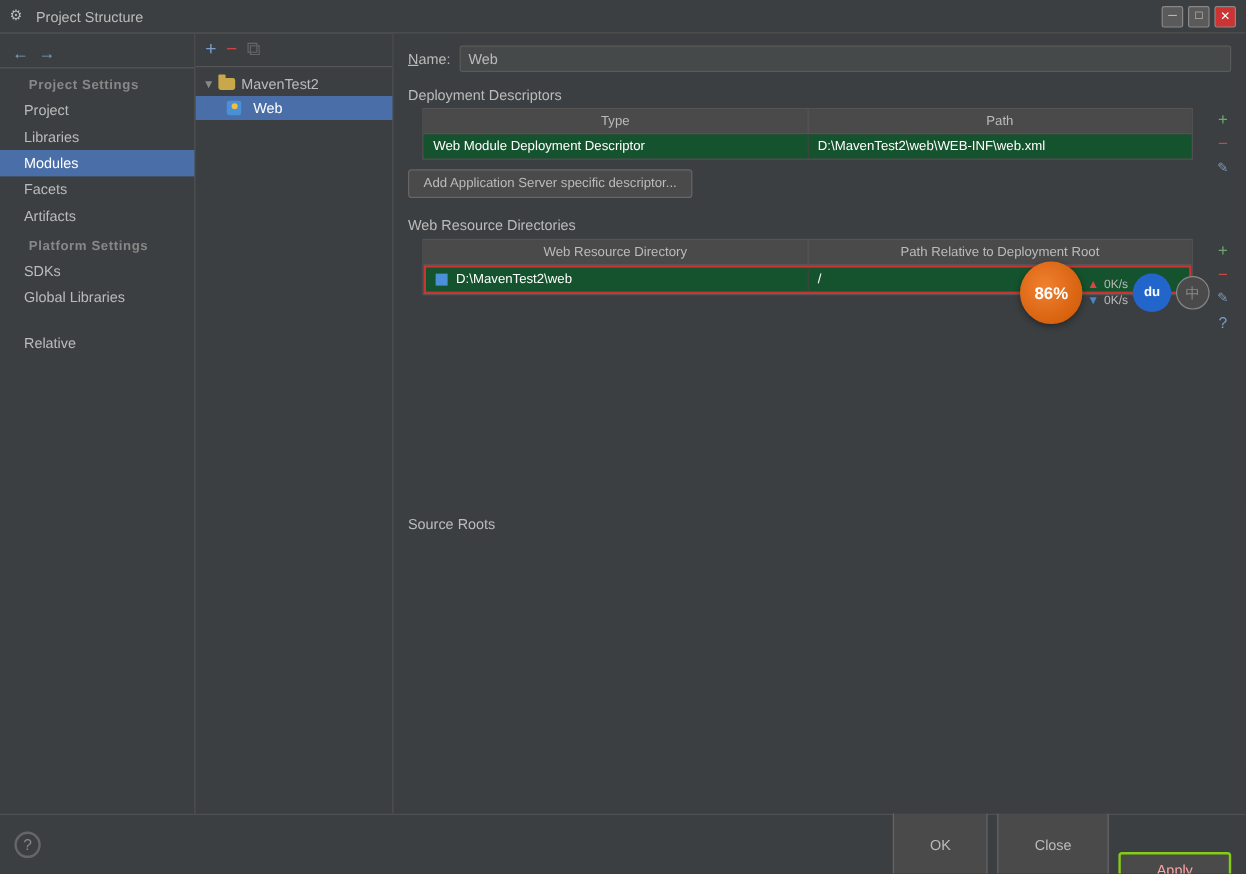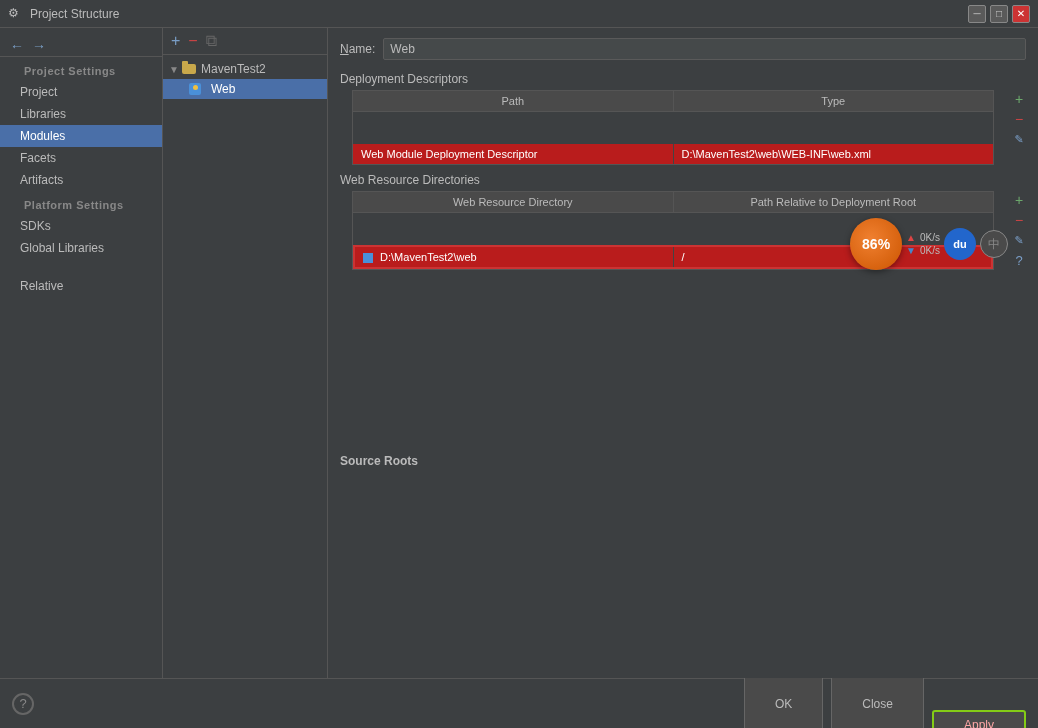--- a/index.html
+++ b/index.html
@@ -244,22 +244,21 @@
       flex: 1;
       border-right: 1px solid #555;
     }
     .table-header-cell:last-child { border-right: none; }
     .table-row {
       display: flex;
       border-bottom: 1px solid #444;
     }
     .table-row:last-child { border-bottom: none; }
     .table-row.selected {
-      background: #b91c1c;
-      margin-top: 32px;
+      background: #14532d;
     }
     .table-cell {
       padding: 4px 8px;
       font-size: 11px;
       color: #bbbbbb;
       flex: 1;
       border-right: 1px solid #444;
     }
     .table-cell:last-child { border-right: none; }
     .table-row.selected .table-cell {
@@ -297,21 +296,20 @@
       margin-top: 4px;
       flex: 1;
       display: flex;
       flex-direction: column;
     }
 
     
     .source-roots-section {
       margin-top: 4px;
       padding: 0 12px;
-      font-weight: bold;
     }
 
     
     .bottom-bar {
       height: 50px;
       background: #3c3f41;
       border-top: 1px solid #555;
       display: flex;
       align-items: center;
       justify-content: space-between;
@@ -504,37 +502,38 @@
         <input class="name-input" type="text" value="Web" style="">
       </div>
 
       
       <div class="section-label">Deployment Descriptors</div>
 
       
       <div class="table-with-side">
         <div class="table-container">
           <div class="table-header">
+            <div class="table-header-cell">Type</div>
             <div class="table-header-cell">Path</div>
-            <div class="table-header-cell">Type</div>
           </div>
           <div class="table-row selected">
             <div class="table-cell">Web Module Deployment Descriptor</div>
             <div class="table-cell">D:\MavenTest2\web\WEB-INF\web.xml</div>
           </div>
         </div>
 
         <div style="position:absolute; right:-22px; top:0; display:flex; flex-direction:column; gap:2px;">
           <div class="side-btn green">+</div>
           <div class="side-btn red">−</div>
           <div class="side-btn blue" style="font-size:11px;">✎</div>
         </div>
       </div>
 
       
+      <button class="add-descriptor-btn">Add Application Server specific descriptor...</button>
 
       
       <div class="badge-overlay">
         <div class="circle-badge">86%</div>
         <div class="network-stats">
           <div class="net-row">
             <span class="arrow-up">▲</span>
             <span>0K/s</span>
           </div>
           <div class="net-row">

